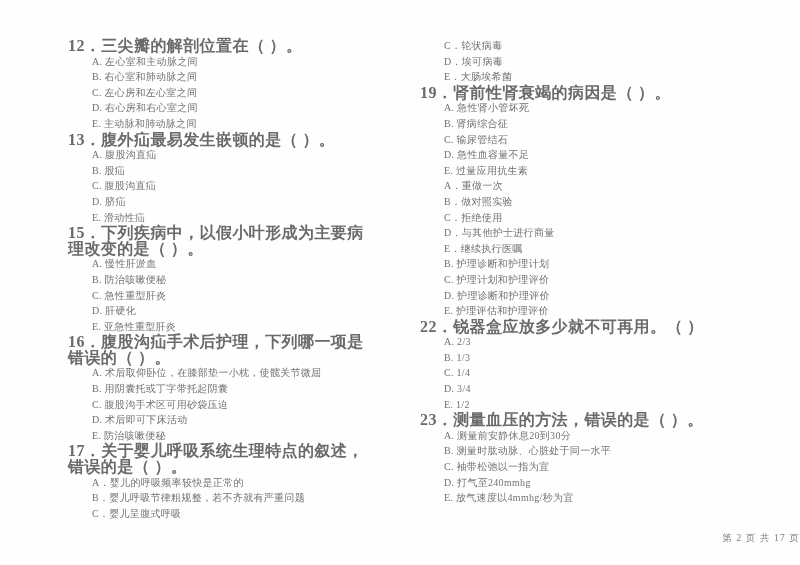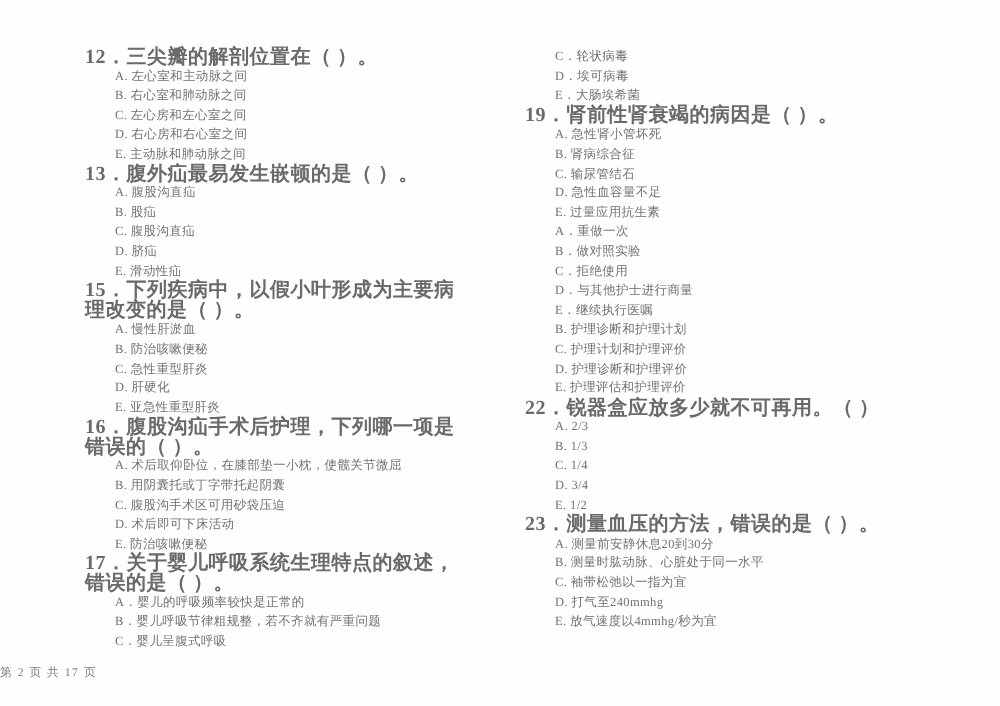--- a/index.html
+++ b/index.html
@@ -58,21 +58,21 @@
     line-height: 15.6px;
     letter-spacing: 0.3px;
     color: #717171;
     white-space: nowrap;
   }
   .footer {
     position: absolute;
     left: 0;
     right: 0;
     bottom: 20px;
-    text-align: left;
+    text-align: right;
     font-size: 9.4px;
     letter-spacing: 1.2px;
     color: #7a7a7a;
   }
   
   .page, .footer { -webkit-font-smoothing: antialiased; }
 </style>
 </head>
 <body>
 

